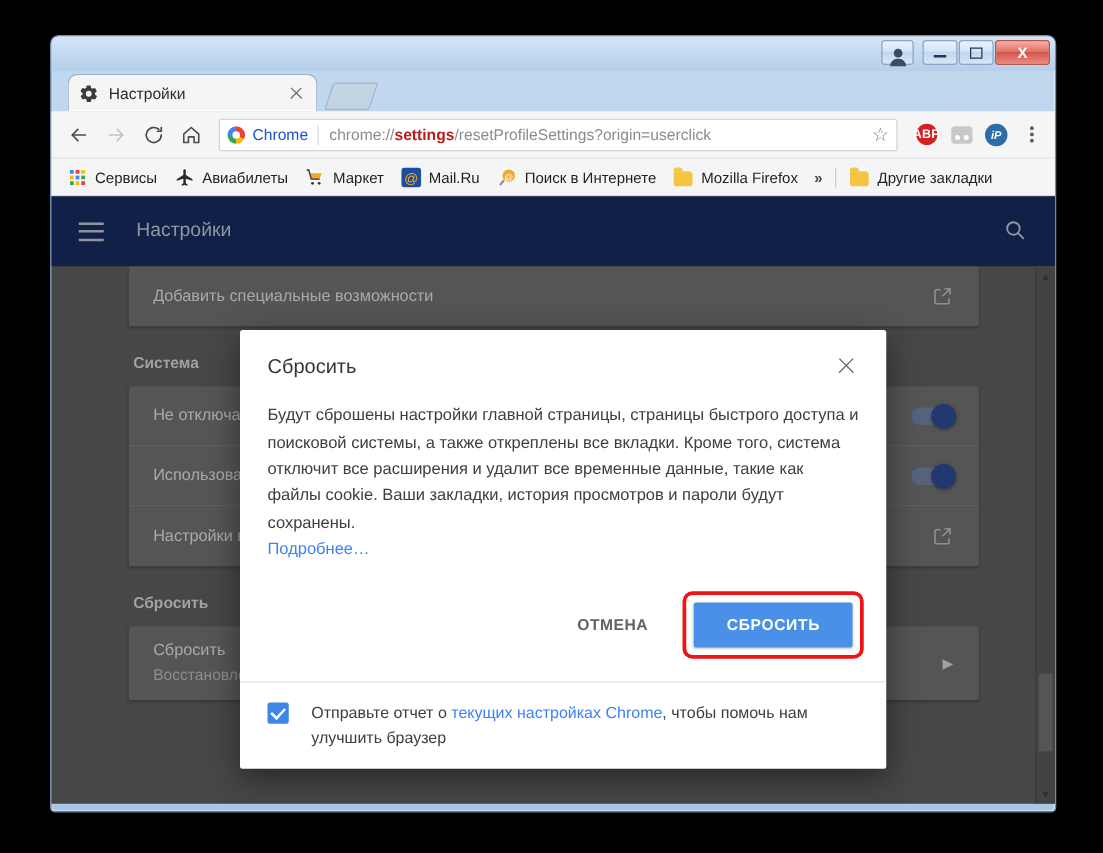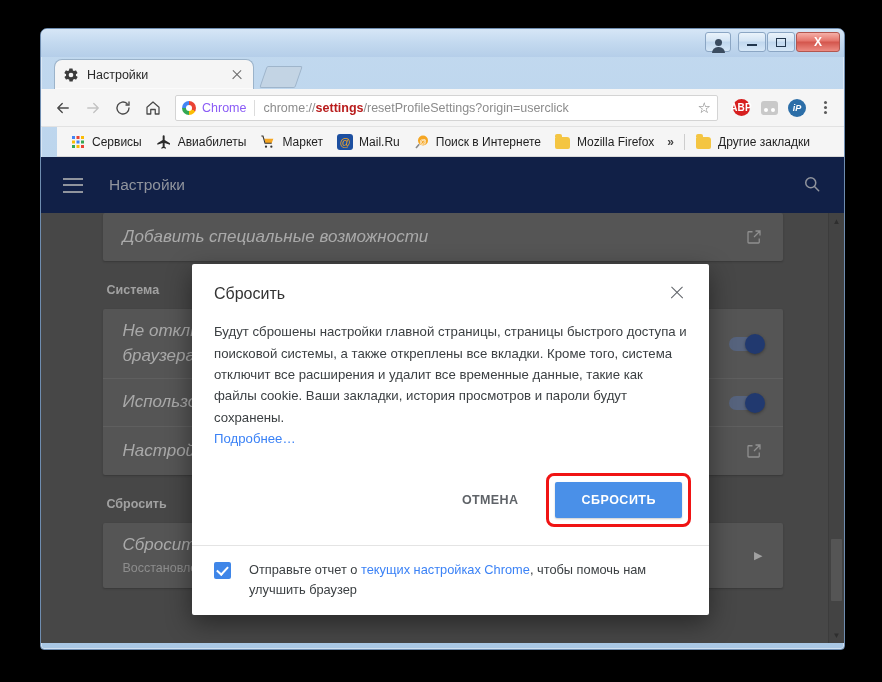--- a/index.html
+++ b/index.html
@@ -131,21 +131,21 @@
   .chrome-badge { display: flex; align-items: center; gap: 6px; padding-right: 8px; }
   .chrome-dot {
     width: 14px; height: 14px; border-radius: 50%;
     background: conic-gradient(#ea4335 0 33%, #fbbc05 33% 50%, #34a853 50% 75%, #4285f4 75% 100%);
     position: relative;
   }
   .chrome-dot::after {
     content: ''; position: absolute; inset: 4px;
     background: #fff; border-radius: 50%;
   }
-  .chrome-label { font-size: 12.5px; color: #8b5cf6; }
+  .chrome-label { font-size: 12.5px; color: #1d4ed8; }
   .omni-sep { width: 1px; height: 16px; background: #dcdcdc; margin-right: 8px; }
   .omni-url { font-size: 12.5px; color: #8c8c8c; flex: 1; white-space: nowrap; overflow: hidden; }
   .omni-url b { color: #b91c1c; font-weight: 700; }
   .star { font-size: 15px; color: #7a7a7a; padding-left: 6px; }
 
   .ext { width: 22px; height: 22px; margin-left: 6px; display: flex; align-items: center; justify-content: center; }
   .ext-abp {
     width: 17px; height: 17px; border-radius: 50%;
     background: #d61f1f; color: #fff;
     font-size: 10px; font-weight: bold;
@@ -172,21 +172,21 @@
   .ext-menu i { width: 3px; height: 3px; border-radius: 50%; background: #5a5a5a; display: block; }
 
   
   #bookmarks {
     position: absolute; left: 0; top: 98px;
     width: 100%; height: 30px;
     background: #f5f5f5;
     border-bottom: 1px solid #d9d9d9;
     display: flex; align-items: center;
     padding: 0 6px;
-    font-size: 12px; color: #222; margin-left: 16px;
+    font-size: 12px; color: #222;
   }
   .bm { display: flex; align-items: center; gap: 6px; padding: 3px 7px; white-space: nowrap; }
   .bm-label { color: #1f1f1f; font-size: 12px; }
   .bm-ico { width: 16px; height: 16px; flex: 0 0 16px; display: block; }
   .bm-spacer { flex: 1; }
   .bm-chev { padding: 3px 6px; color: #444; font-weight: bold; font-size: 12px; }
   .bm-div { width: 1px; height: 16px; background: #cdcdcd; margin: 0 4px; }
   .folder {
     width: 15px; height: 12px; background: #f4c542;
     border-radius: 1px 3px 2px 2px; position: relative;
@@ -233,21 +233,21 @@
     overflow: hidden;
   }
   .row {
     min-height: 48px;
     padding: 10px 20px;
     display: flex; align-items: center;
     border-bottom: 1px solid #7a7a7a;
   }
   .row:last-child { border-bottom: none; }
   .row-texts { flex: 1; min-width: 0; }
-  .row-title { font-size: 17px; color: #d9d9d9; line-height: 1.45; font-style: italic; }
+  .row-title { font-size: 13px; color: #d9d9d9; line-height: 1.45; }
   .row-sub   { font-size: 12.5px; color: #b5b5b5; line-height: 1.5; margin-top: 1px; }
   .section-head {
     font-size: 12.5px; color: #cfcfcf; font-weight: bold;
     padding: 22px 4px 12px 4px;
   }
   .ext-link-ico { width: 18px; height: 18px; flex: 0 0 18px; opacity: .75; }
   .chev-right { color: #cfcfcf; font-size: 11px; padding-left: 10px; }
   .toggle {
     width: 34px; height: 14px; border-radius: 8px;
     background: #6f7fa0; position: relative; flex: 0 0 34px;

